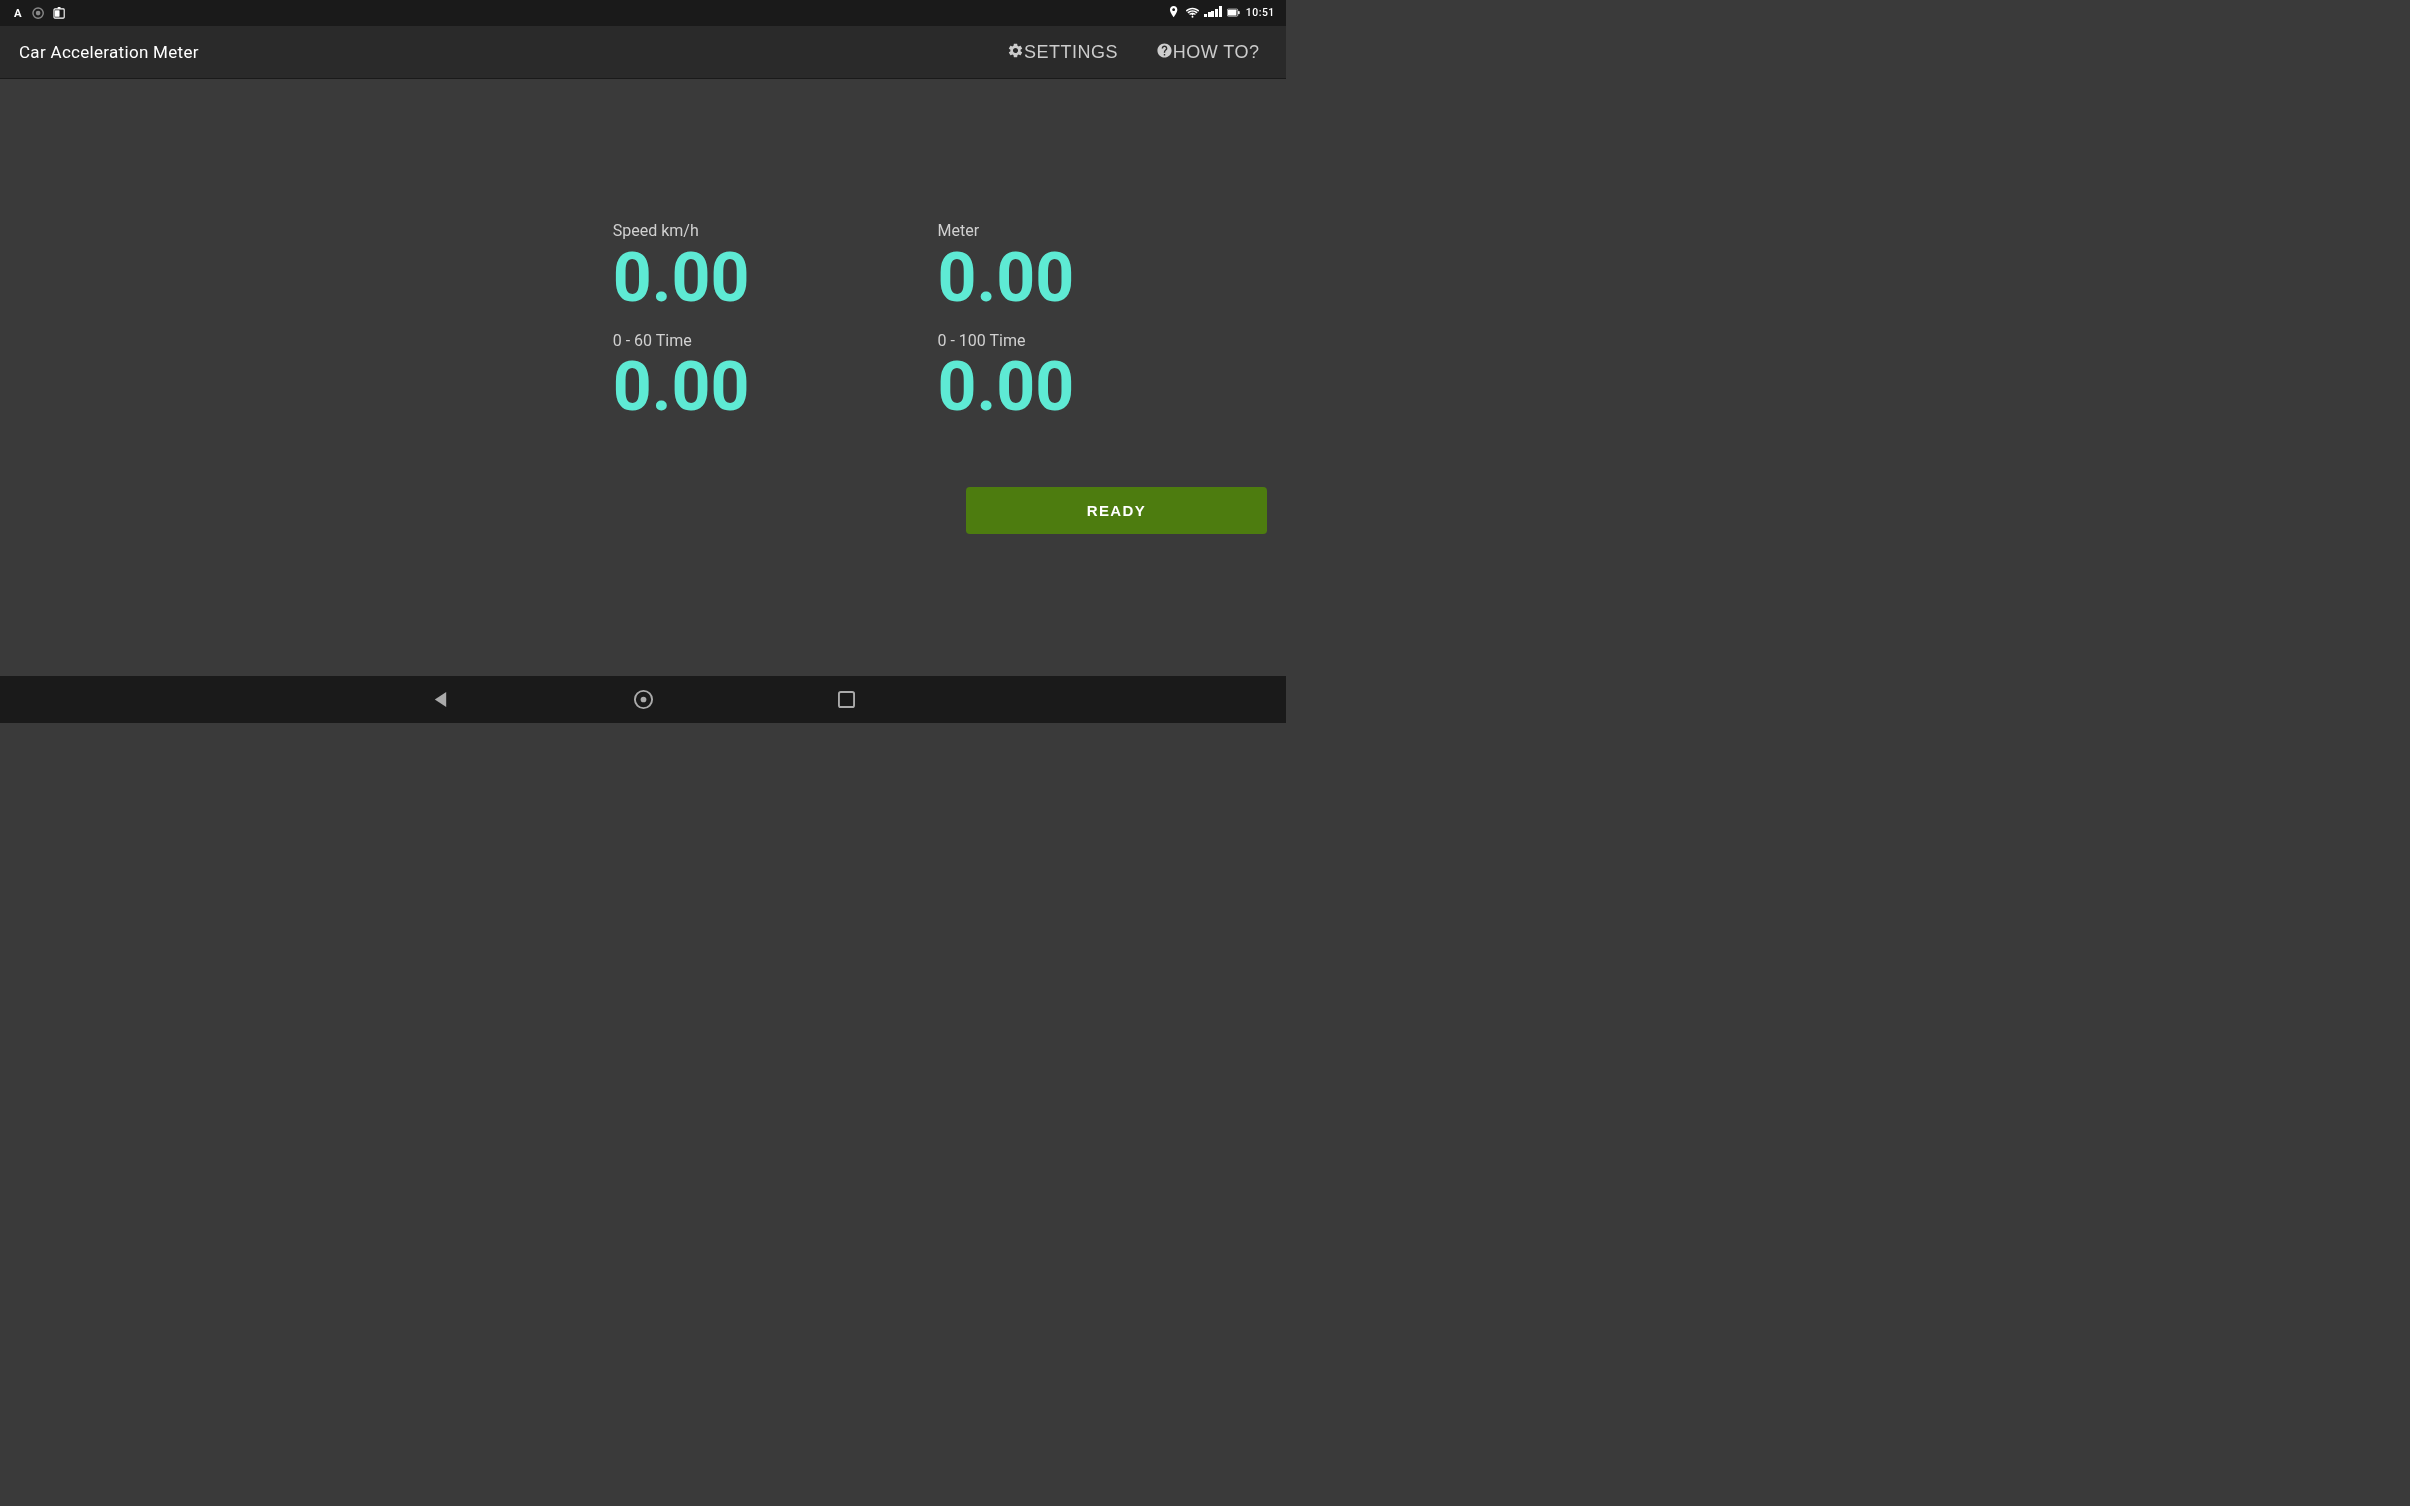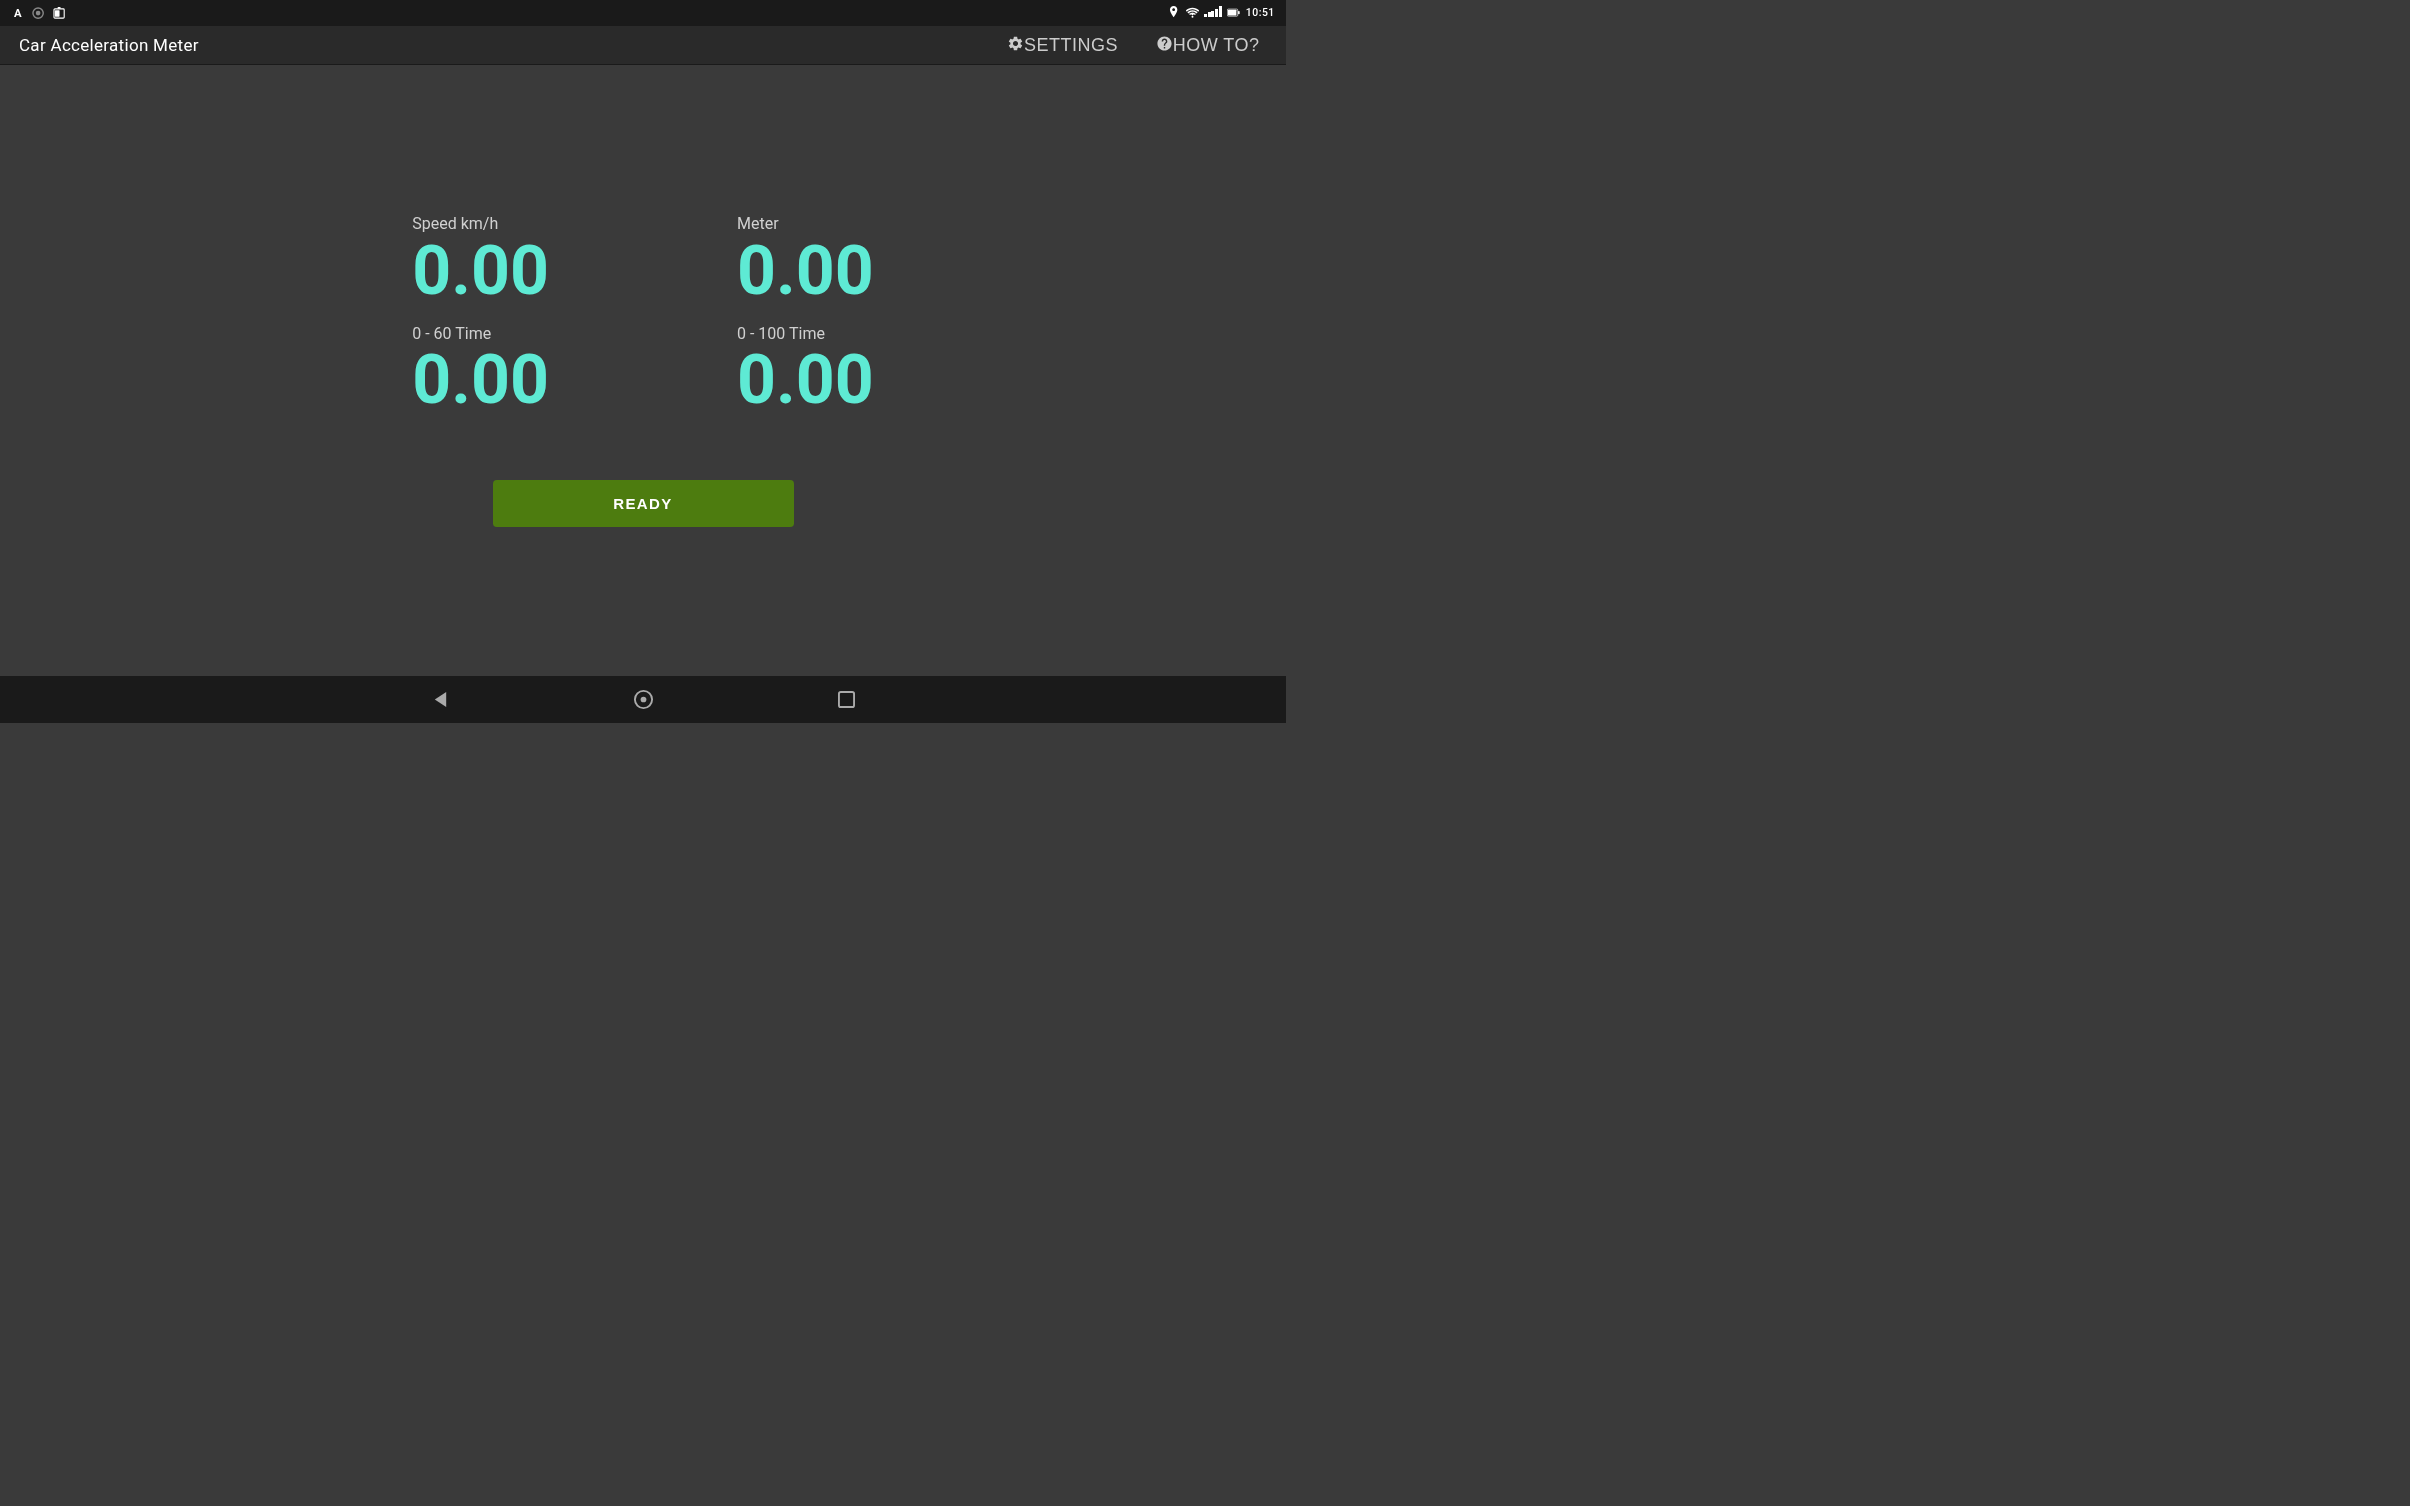--- a/index.html
+++ b/index.html
@@ -47,21 +47,21 @@
       width: 13px;
       height: 13px;
       display: inline-flex;
       align-items: center;
       justify-content: center;
     }
 
     
     .app-bar {
       background: #2a2a2a;
-      height: 39px;
+      height: 53px;
       display: flex;
       align-items: center;
       justify-content: space-between;
       padding: 0 19px;
       flex-shrink: 0;
       border-bottom: 0.9px solid #1a1a1a;
     }
 
     .app-title {
       color: white;
@@ -88,21 +88,21 @@
       background: none;
       border: none;
       padding: 5.6px 7.5px;
     }
 
     
     .main-content {
       flex: 1;
       display: flex;
       flex-direction: column;
-      align-items: center;
+      align-items: flex-end;
       justify-content: center;
       padding: 19px;
     }
 
     .metrics-container {
       display: flex;
       justify-content: center;
       gap: 188px;
       margin-bottom: 47px;
       width: 100%;

